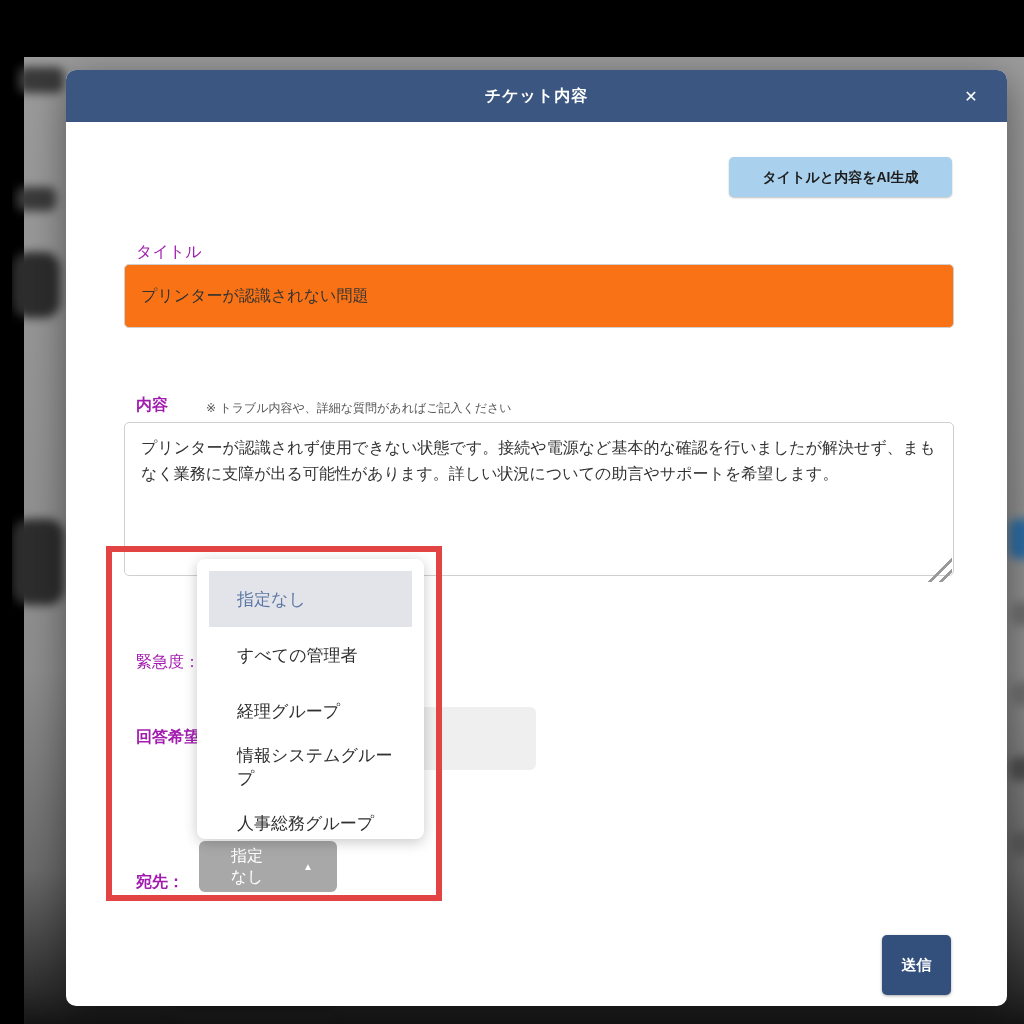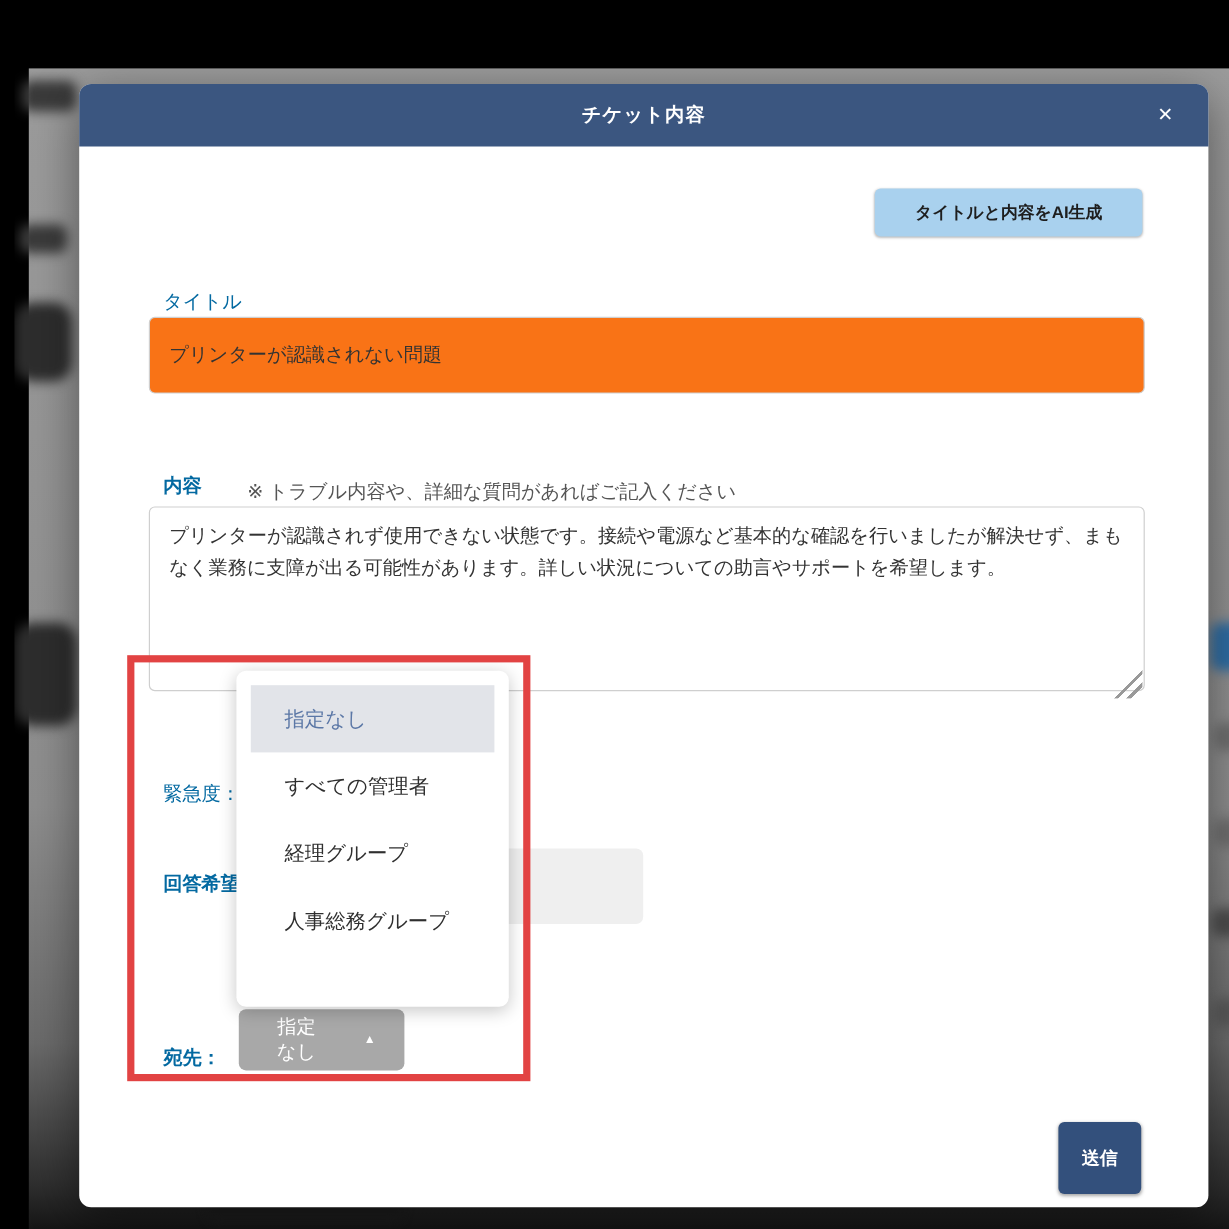--- a/index.html
+++ b/index.html
@@ -25,24 +25,24 @@
   .modal-title { color:#ffffff; font-size:16px; font-weight:700; letter-spacing:1px; }
   .close-btn { position:absolute; right:20px; top:0; height:52px; width:32px;
     display:flex; align-items:center; justify-content:center;
     color:#ffffff; font-size:16px; cursor:pointer; background:none; border:none; }
 
   .ai-btn { position:absolute; right:55px; top:87px; width:223px; height:40px;
     background:#a9d1ee; color:#1e1e1e; font-size:14px; font-weight:700;
     border:none; border-radius:5px; box-shadow:0 1px 2px rgba(0,0,0,.25); cursor:pointer;
     font-family:"Liberation Sans","DejaVu Sans",sans-serif; }
 
-  .field-label { position:absolute; left:58px; color:#0369a1; font-size:16px; }
+  .field-label { position:absolute; left:58px; color:#a21caf; font-size:16px; }
   .label-title { top:160px; font-weight:400; }
   .label-content { top:313px; font-weight:700; }
-  .label-note { position:absolute; left:128px; top:318px; color:#555; font-size:16px; font-weight:400; }
+  .label-note { position:absolute; left:128px; top:318px; color:#555; font-size:12px; font-weight:400; }
 
   .title-input { position:absolute; left:58px; top:194px; width:830px; height:64px;
     border:1px solid #cfcfcf; border-radius:5px; padding:0 16px; font-size:16px; color:#333;
     font-family:"Liberation Sans","DejaVu Sans",sans-serif; background:#f97316; }
 
   .content-area { position:absolute; left:58px; top:352px; width:830px; height:154px;
     border:1px solid #cfcfcf; border-radius:5px; padding:12px 16px; font-size:16px; color:#333;
     line-height:1.6; resize:none; overflow:hidden;
     font-family:"Liberation Sans","DejaVu Sans",sans-serif; background:#fff; }
   .resize-handle { position:absolute; left:862px; top:488px; width:12px; height:12px;
@@ -122,20 +122,21 @@
     <div class="field-label label-recipient">宛先：</div>
     <button class="recipient-btn">
       <span>指定なし</span>
       <span class="chev">▲</span>
     </button>
 
     <div class="dropdown">
       <div class="dd-item selected">指定なし</div>
       <div class="dd-item">すべての管理者</div>
       <div class="dd-item">経理グループ</div>
+      <div class="dd-item">情報システムグループ</div>
       <div class="dd-item">人事総務グループ</div>
     </div>
 
     <button class="send-btn">送信</button>
   </div>
 
   <div class="annotation"></div>
 
 </div>
 

